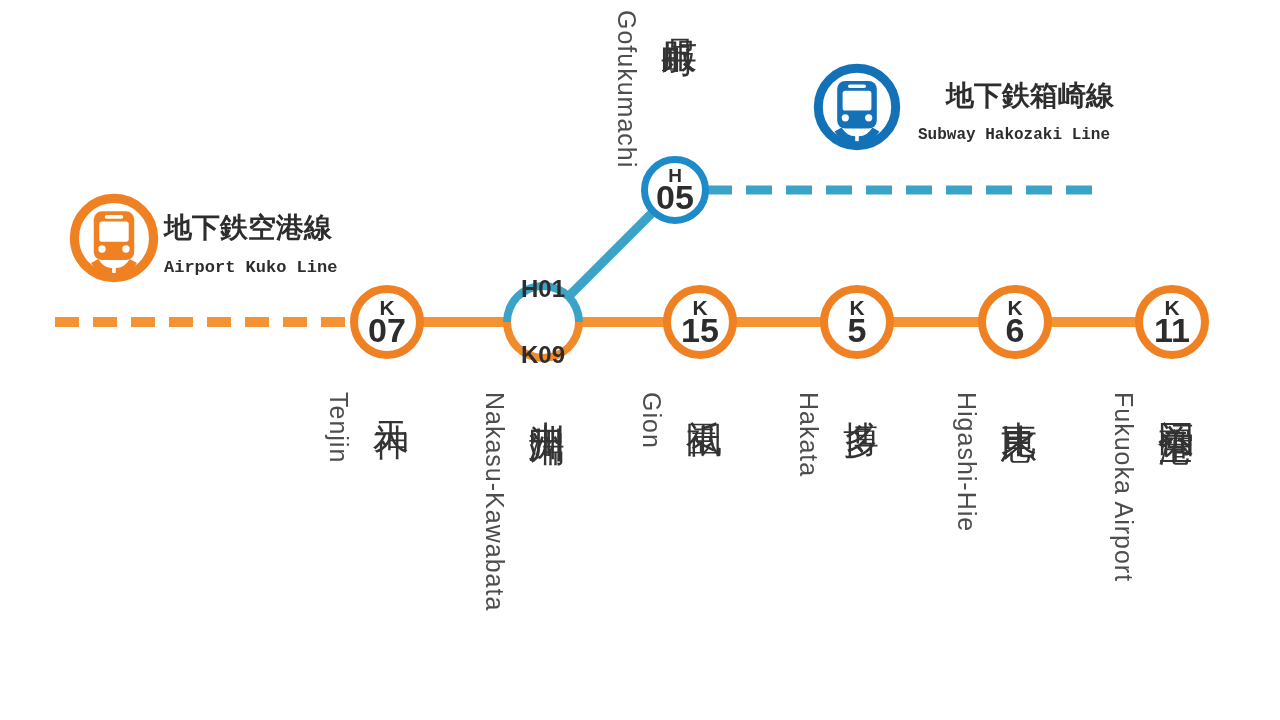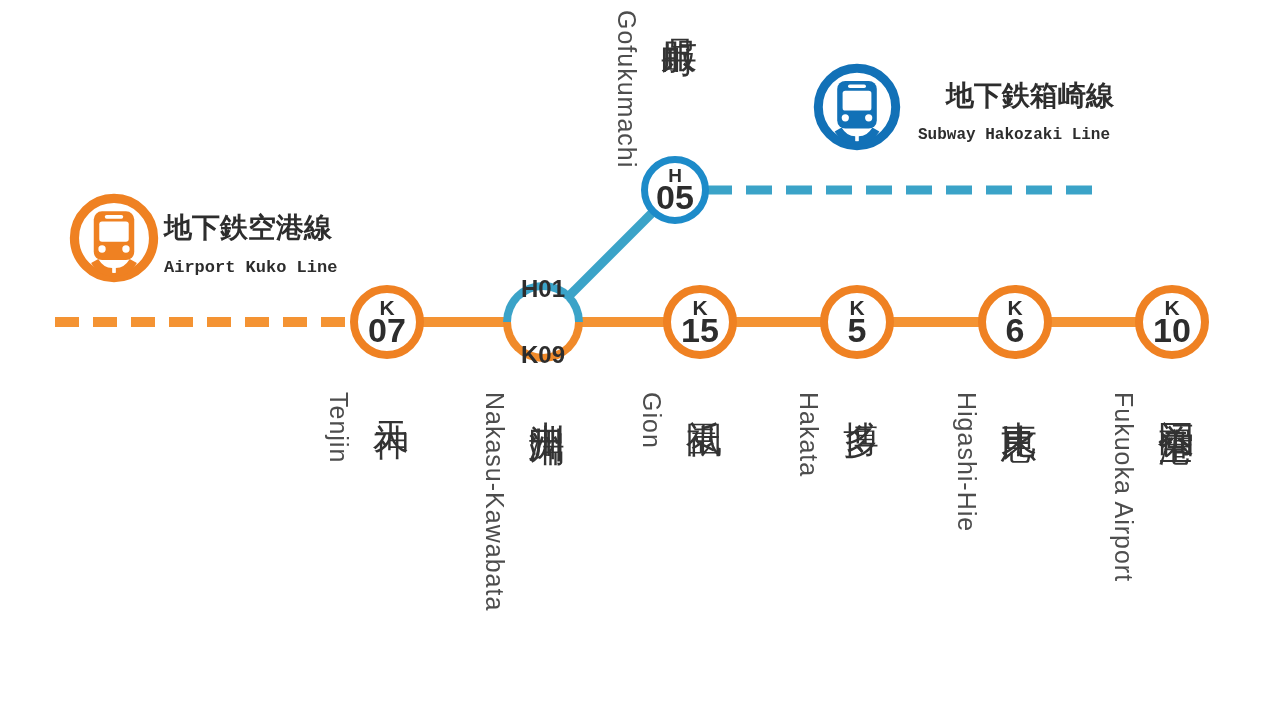--- a/index.html
+++ b/index.html
@@ -144,20 +144,20 @@
     <span class="ltr">K</span>
     <span class="num">6</span>
   </div>
   <div class="station-label" style="left:952px;top:392px">
     <div class="en">Higashi-Hie</div>
     <div class="ja">東比恵</div>
   </div>
 
   <div class="station k" style="left:1135px;top:285px">
     <span class="ltr">K</span>
-    <span class="num">10</span>
+    <span class="num">11</span>
   </div>
   <div class="station-label" style="left:1109px;top:392px">
     <div class="en">Fukuoka Airport</div>
     <div class="ja">福岡空港</div>
   </div>
 
 </div>
 
 </body></html>

